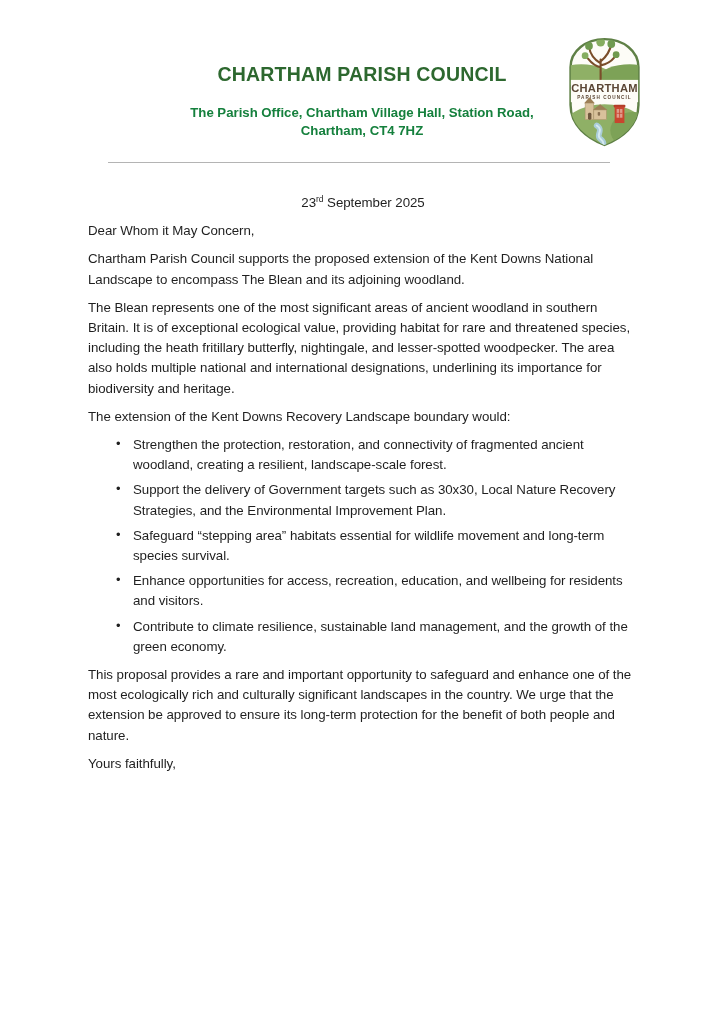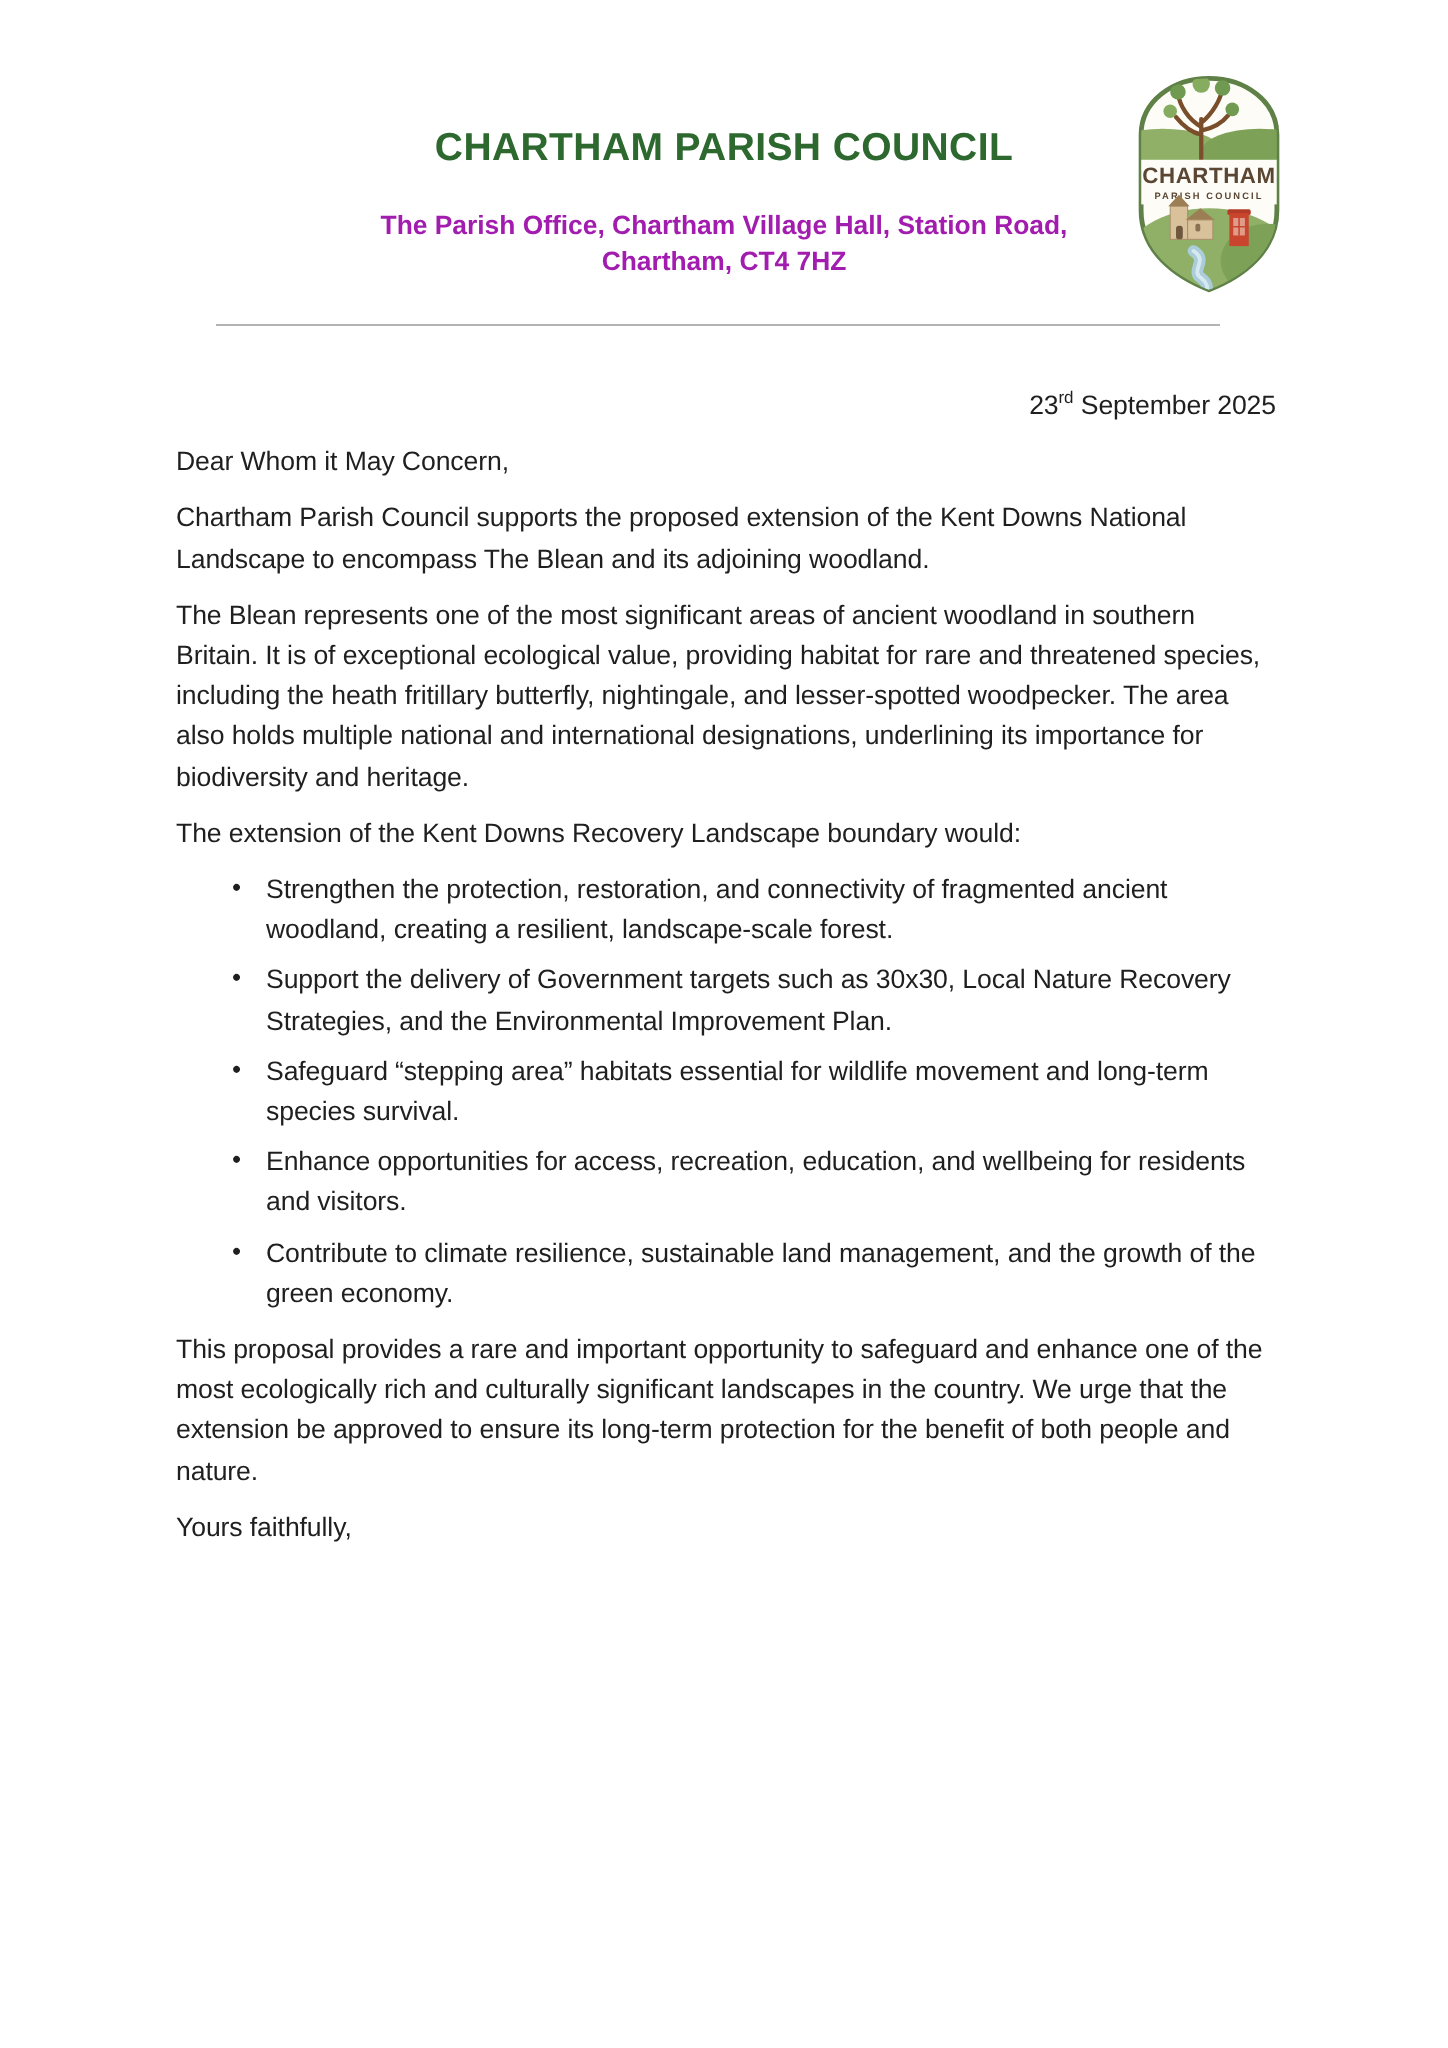--- a/index.html
+++ b/index.html
@@ -22,21 +22,21 @@
     letter-spacing: 0.2px;
     color: #2d682f;
   }
   .org-address {
     position: absolute;
     top: 104px; left: 0; width: 100%;
     text-align: center;
     font-size: 13.2px;
     font-weight: 700;
     line-height: 17.5px;
-    color: #a21caf;
+    color: #15803d;
   }
   .logo {
     position: absolute;
     top: 36px; left: 556px;
     width: 97px; height: 113px;
   }
   .header-rule {
     position: absolute;
     top: 162px; left: 108px;
     width: 502px; height: 1px;
@@ -44,21 +44,21 @@
   }
   
   .content {
     position: absolute;
     top: 193px; left: 88px;
     width: 550px;
     font-size: 13.3px;
     line-height: 20.2px;
     letter-spacing: -0.05px;
   }
-  .date-line { text-align: right; margin: 0 0 8px 0; }
+  .date-line { text-align: center; margin: 0 0 8px 0; }
   .date-line sup { font-size: 8.5px; vertical-align: super; line-height: 0; }
   .para { margin: 0 0 8px 0; }
   .bullets { list-style: none; margin: 2px 0 8px 0; padding: 0; }
   .bullets li { position: relative; padding-left: 45px; margin-bottom: 5px; }
   .bullets .marker { position: absolute; left: 28px; top: -1px; font-size: 13px; }
   .sig-name { margin-top: 15px; }
   .signature-script {
     display: inline-block;
     font-family: "DejaVu Serif", serif;
     font-style: italic;

